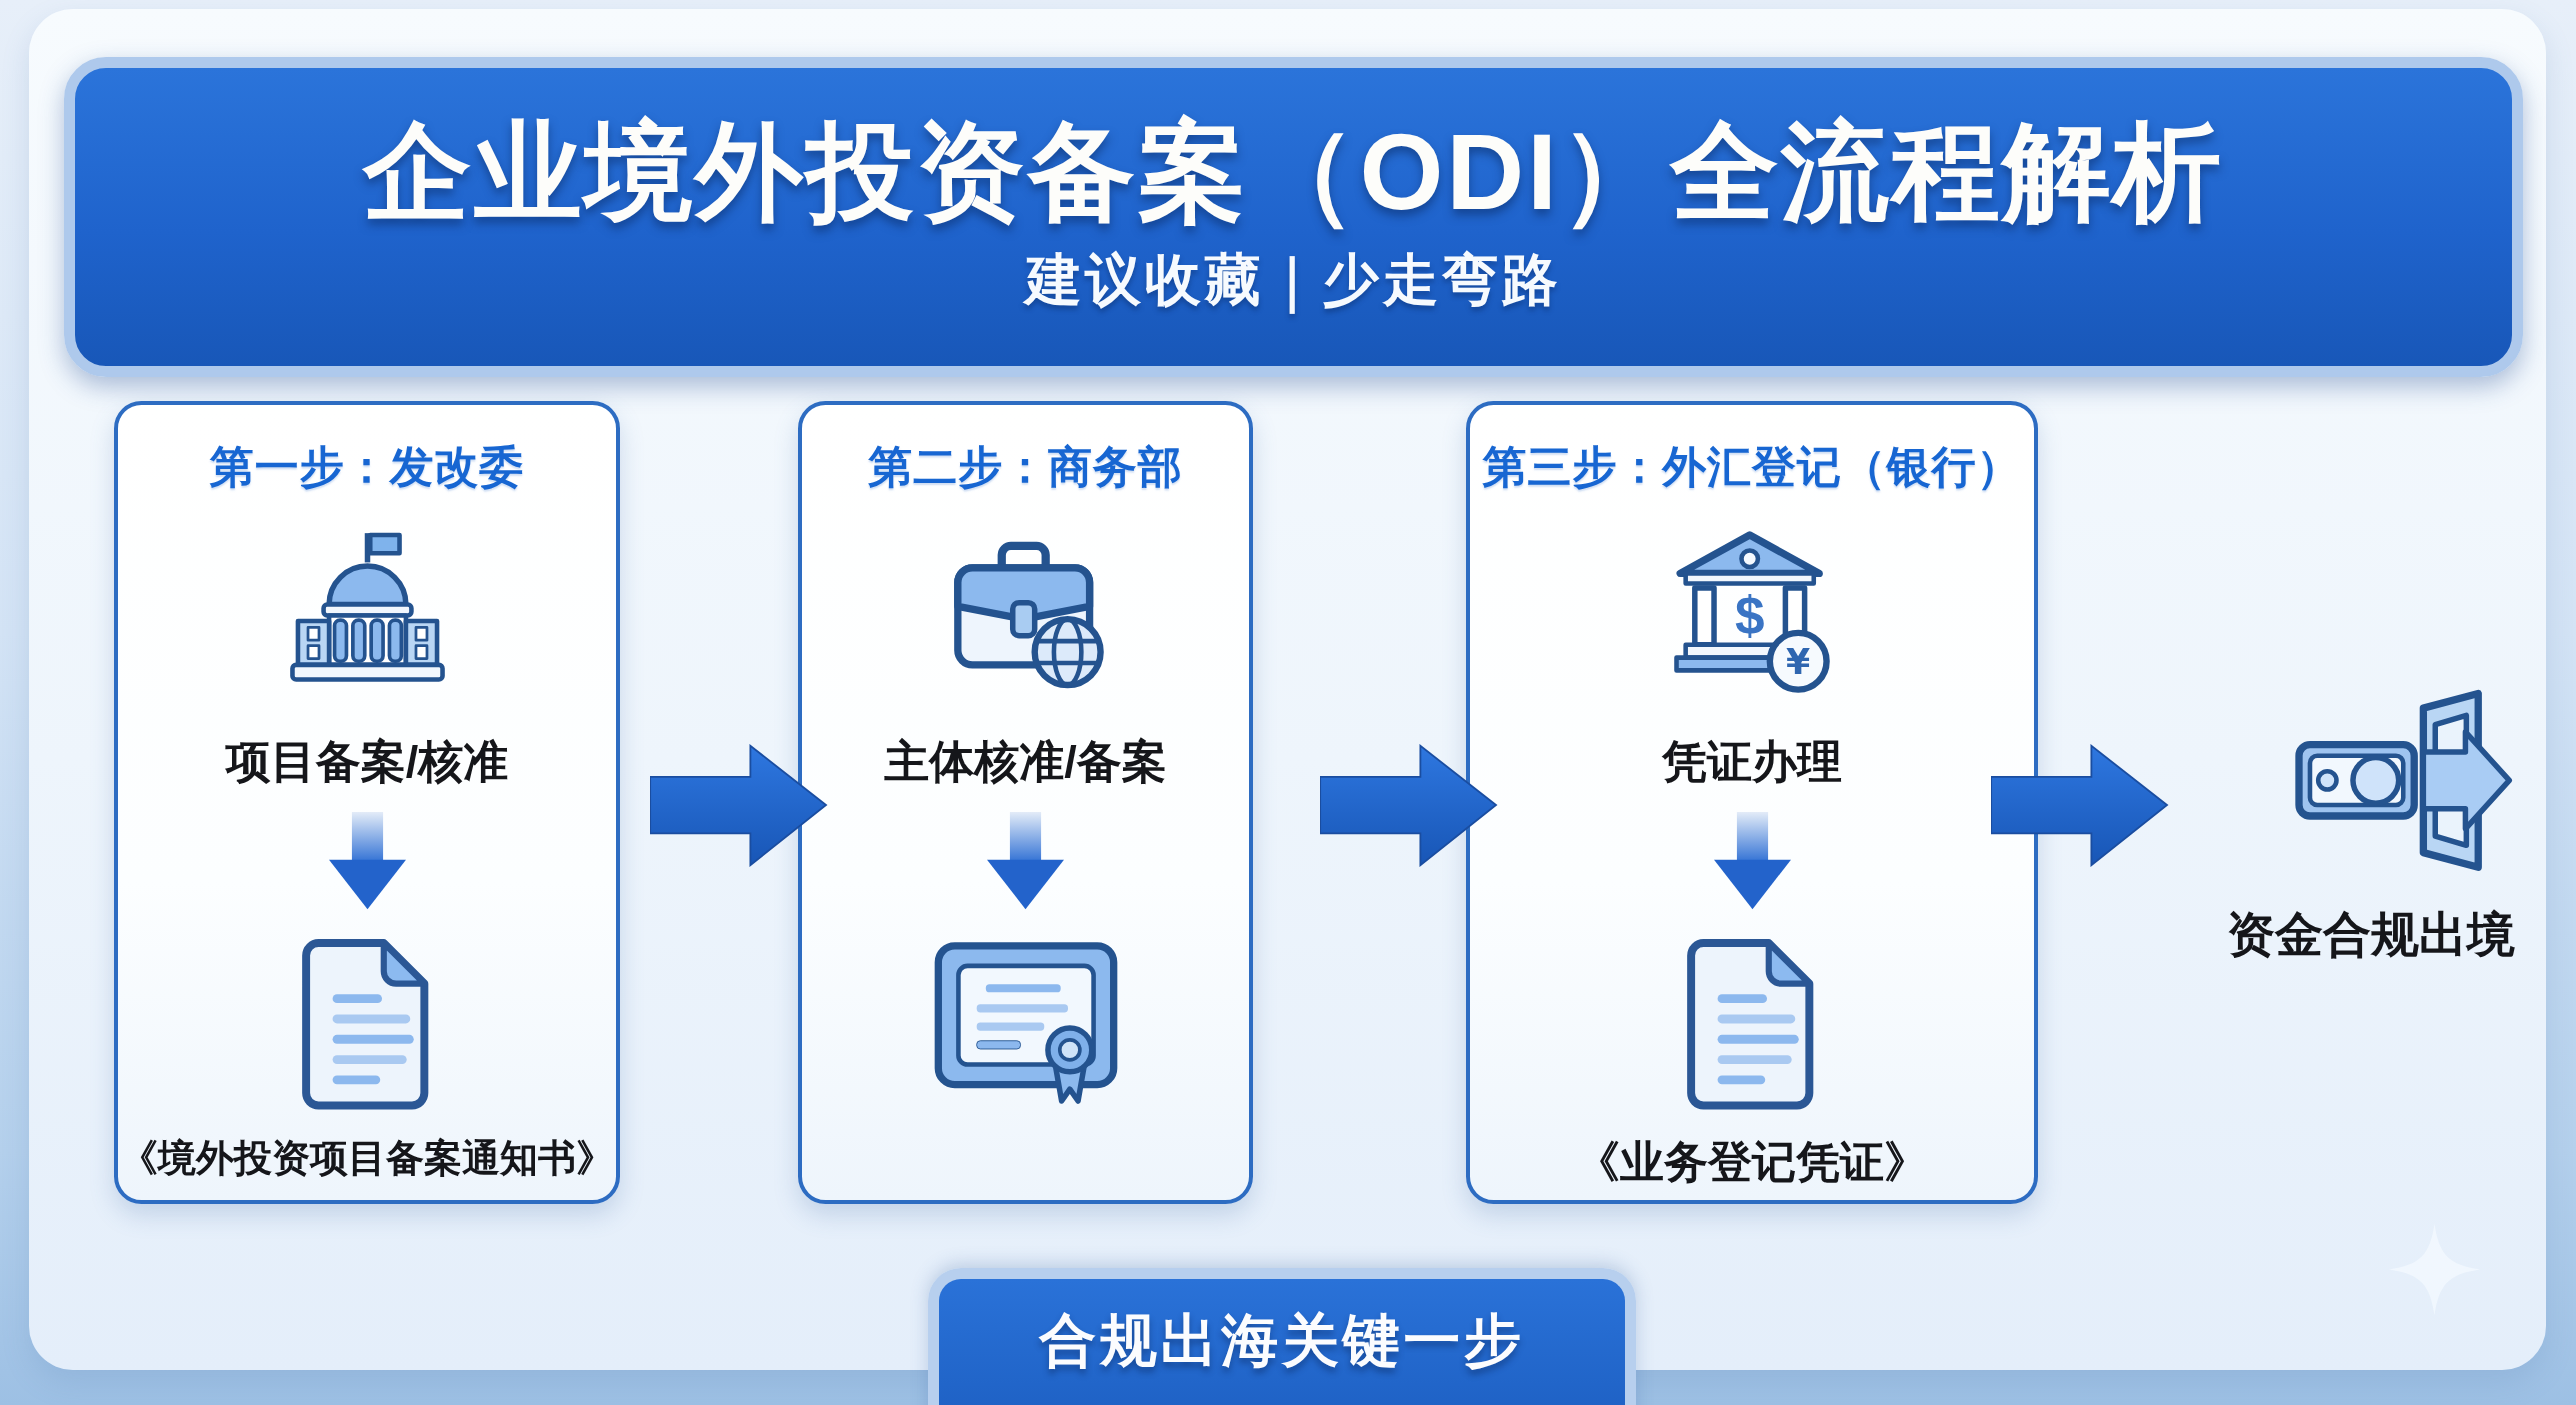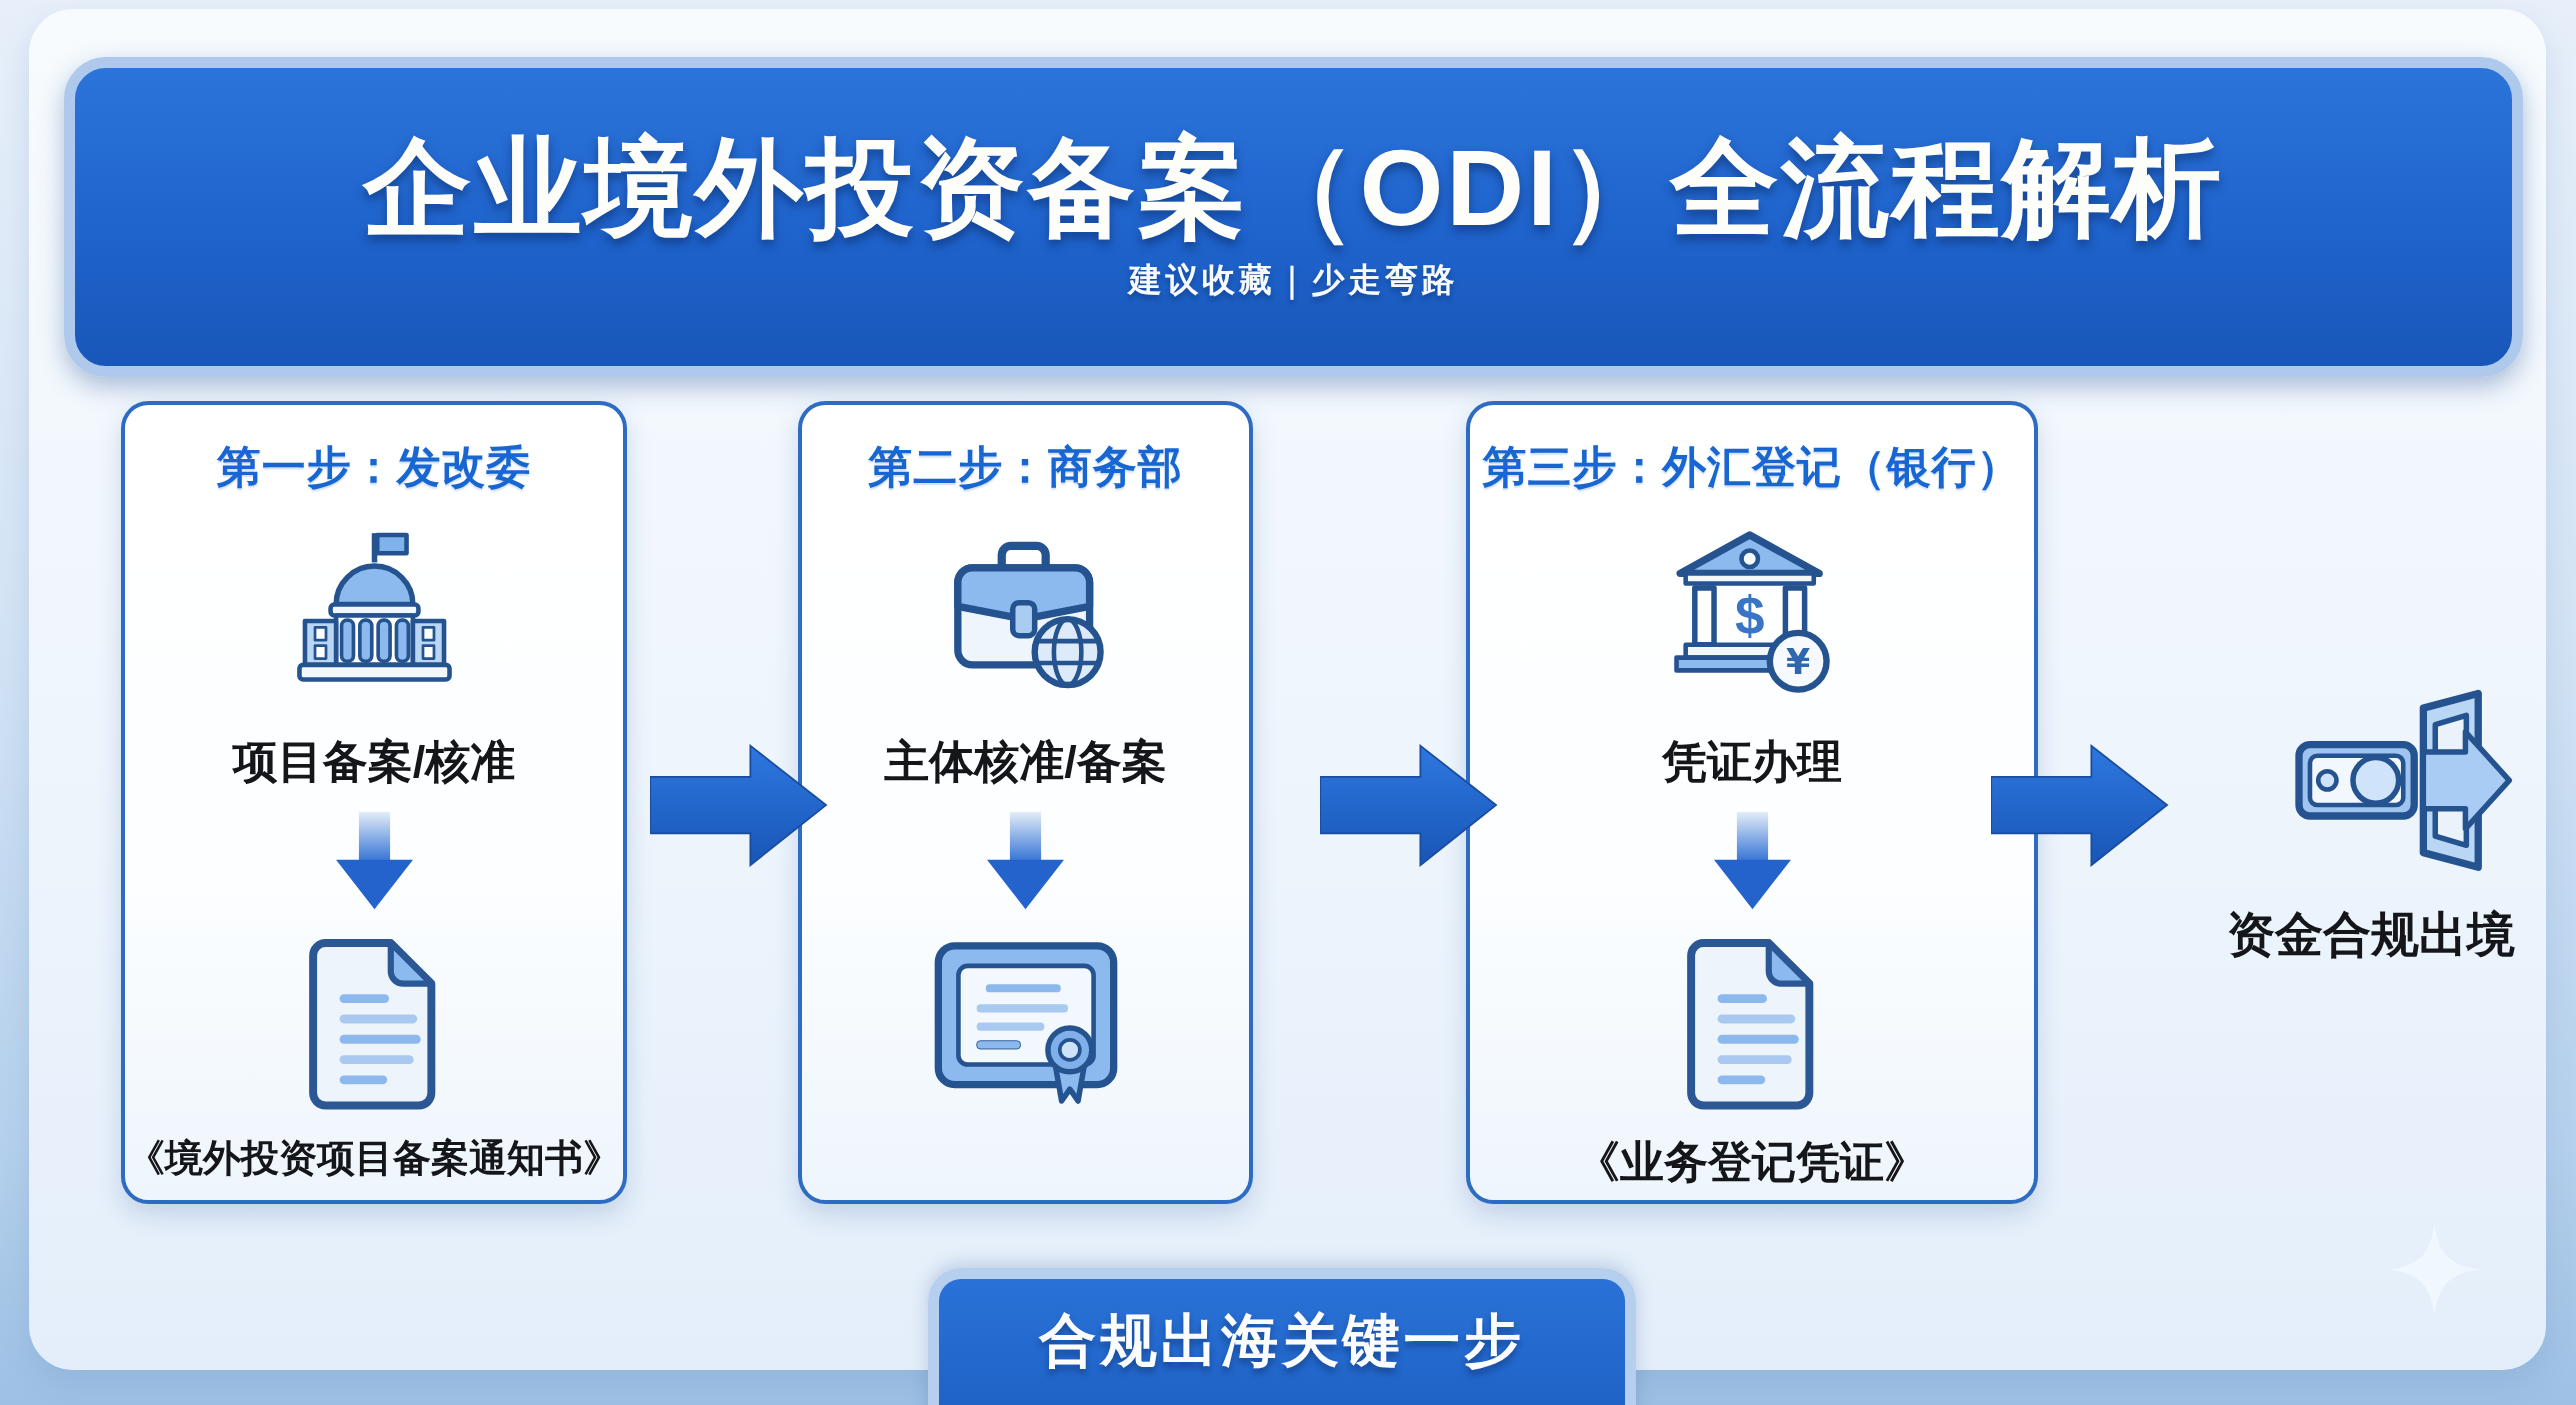--- a/index.html
+++ b/index.html
@@ -10,29 +10,29 @@
          background:linear-gradient(180deg,#f7fbfe 0%,#eef5fc 55%,#e4eefa 100%);
          box-shadow:0 12.8px 27.4px rgba(90,130,180,0.18);}
   
   .banner{position:absolute;left:64px;top:57px;width:2459px;height:320px;box-sizing:border-box;
           border:11px solid #aec9ec;border-radius:42px;
           background:linear-gradient(180deg,#2b74da 0%,#1f63cc 55%,#1857b8 100%);
           box-shadow:0 9.1px 24px rgba(40,80,150,0.35);
           display:flex;flex-direction:column;align-items:center;justify-content:center;}
   .banner-title{color:#fdfdfa;font-size:108px;font-weight:900;letter-spacing:2.7px;line-height:1.05;
           text-shadow:0 6.4px 9.1px rgba(8,38,92,0.5);white-space:nowrap;}
-  .banner-sub{color:#f6fafe;font-size:33px;font-weight:700;margin-top:14.6px;letter-spacing:3.7px;
+  .banner-sub{color:#f6fafe;font-size:56px;font-weight:700;margin-top:14.6px;letter-spacing:3.7px;
           text-shadow:0 3.7px 5.5px rgba(8,38,92,0.4);}
   
   .card{position:absolute;top:401px;height:803px;box-sizing:border-box;
         border:4.6px solid #2d6cc2;border-radius:27.4px;
         background:linear-gradient(180deg,#ffffff 0%,#fcfeff 60%,#eef5fc 100%);
         box-shadow:0 11px 24px rgba(70,110,170,0.22);
         display:flex;flex-direction:column;align-items:center;padding-top:33px;}
-  .card1{left:121px;width:506px;}
+  .card1{left:114px;width:506px;}
   .card2{left:798px;width:455px;}
   .card3{left:1466px;width:572px;}
   .step-title{color:#1766d2;font-size:44px;font-weight:800;letter-spacing:0.9px;white-space:nowrap;
         text-shadow:0 1.8px 1.8px rgba(120,160,220,0.35);}
   .icon-main{height:188px;display:flex;align-items:center;justify-content:center;margin-top:24px;}
   .action{color:#15161a;font-size:45px;font-weight:800;margin-top:23px;white-space:nowrap;}
   .mini-arrow{margin-top:20px;}
   .icon-doc{margin-top:18.3px;height:181px;display:flex;align-items:center;justify-content:center;}
   .result{color:#15161a;font-size:44px;font-weight:800;margin-top:20px;white-space:nowrap;}
   .result.long{font-size:38px;}

